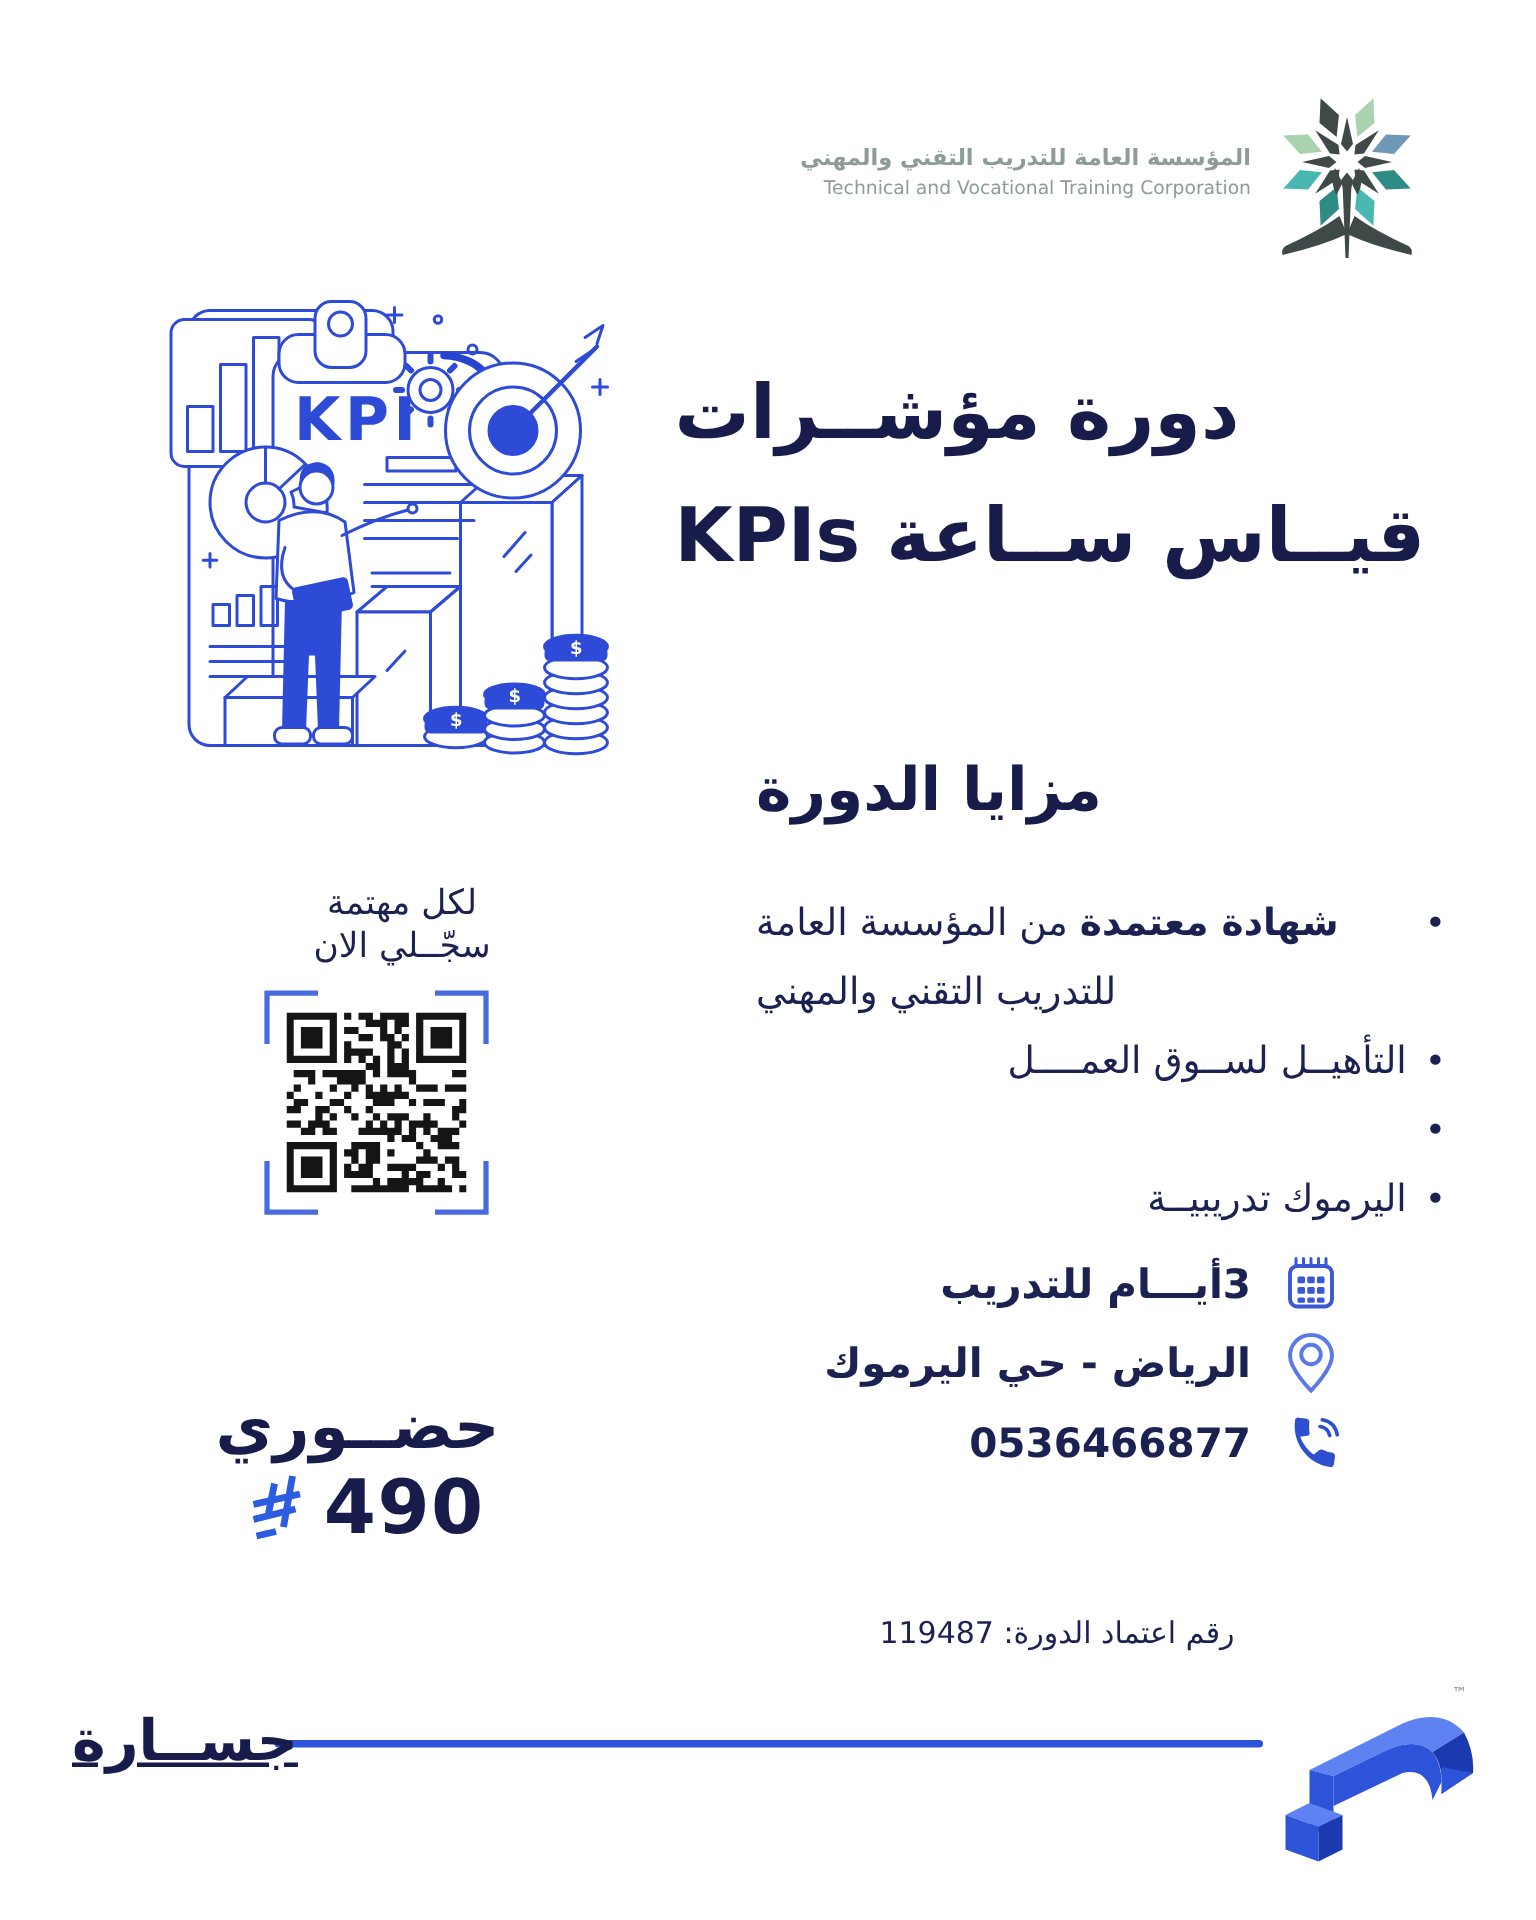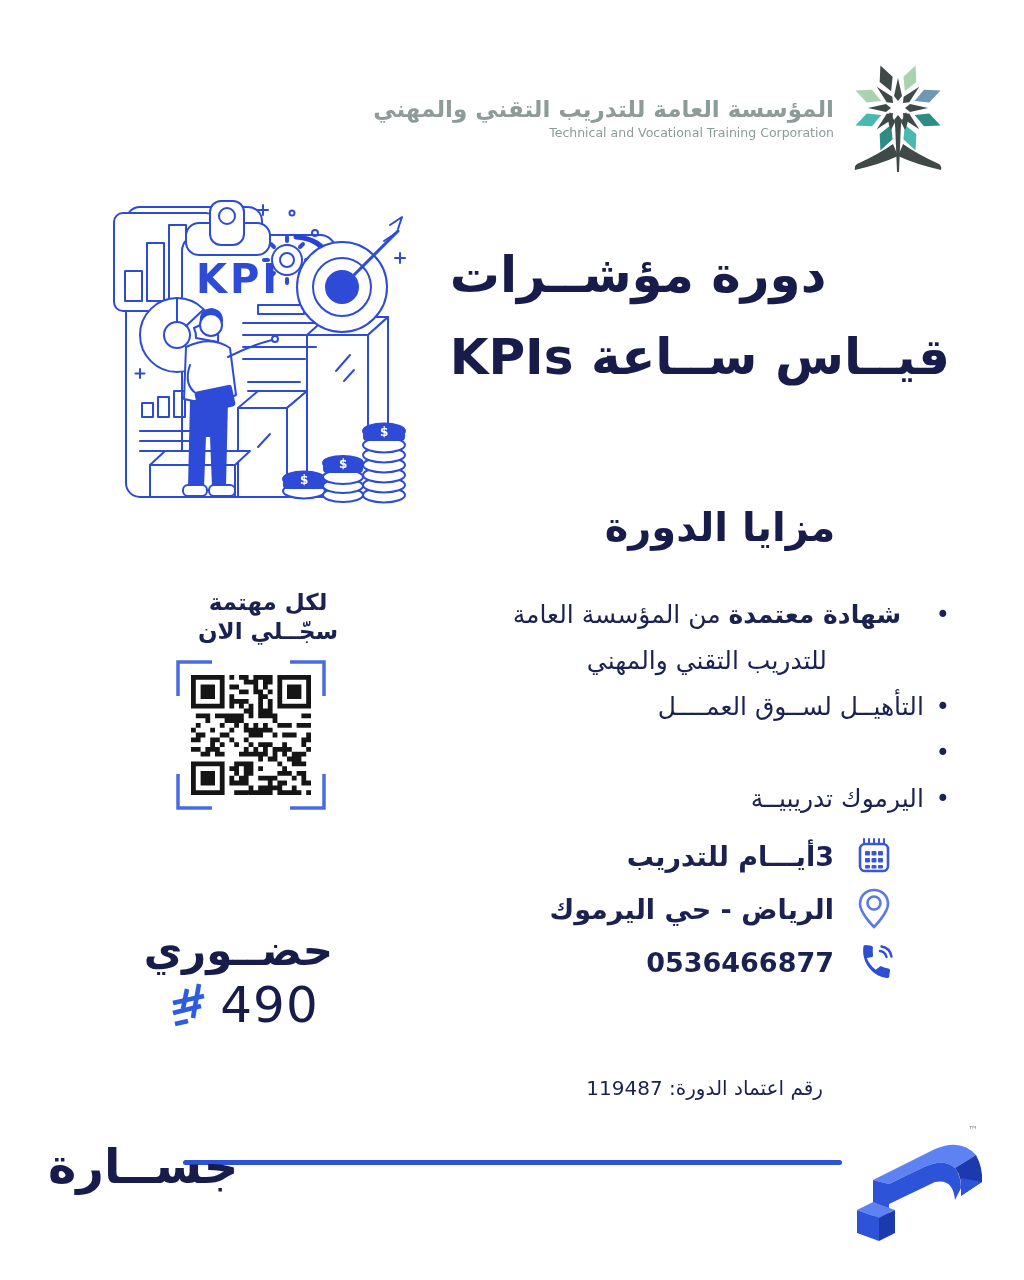--- a/index.html
+++ b/index.html
@@ -13,54 +13,54 @@
   }
   *{margin:0;padding:0;box-sizing:border-box;}
   body{background:#e8e8e8;font-family:"DejaVu Sans",sans-serif;}
   .page{
     position:relative;width:1024px;height:1280px;margin:0 auto;
     background:#ffffff;overflow:hidden;color:var(--navy);
   }
   
   .org-logo-mark{position:absolute;left:841px;top:60px;width:114px;height:126px;}
   .org-logo-text{position:absolute;right:190px;top:96px;text-align:right;direction:rtl;color:var(--gray-logo);}
-  .org-logo-text .ar{font-size:23px;font-weight:700;}
+  .org-logo-text .ar{font-size:15px;font-weight:700;}
   .org-logo-text .en{font-size:12.5px;margin-top:3px;direction:ltr;}
   
   .illustration{position:absolute;left:100px;top:195px;width:335px;height:322px;}
   
   .course-title{position:absolute;right:74px;top:234px;text-align:left;direction:rtl;
     color:var(--navy-deep);font-size:50px;font-weight:700;line-height:82px;}
   
-  .benefits{position:absolute;right:74px;top:504px;width:460px;direction:rtl;text-align:center;}
+  .benefits{position:absolute;right:60px;top:504px;width:460px;direction:rtl;text-align:left;}
   .benefits h2{font-size:40px;font-weight:700;color:var(--navy-deep);margin-bottom:42px;}
   .benefit-row{display:flex;gap:12px;font-size:25px;color:var(--navy);line-height:46px;align-items:flex-start;}
   .benefit-row .dot{font-size:24px;line-height:46px;}
   .benefit-row .b{font-weight:700;}
   
   .register{position:absolute;left:168px;top:588px;width:200px;text-align:center;direction:rtl;
-    font-size:23px;font-weight:700;color:var(--navy);line-height:29px;}
+    font-size:23px;font-weight:400;color:var(--navy);line-height:29px;}
   .qr-frame{position:absolute;left:176px;top:660px;width:150px;height:150px;}
   .qr-frame svg.brackets{position:absolute;left:0;top:0;}
   .qr-frame svg.code{position:absolute;left:15px;top:15px;background:#fff;}
   
   .details{position:absolute;right:130px;top:836px;display:flex;flex-direction:column;gap:13px;direction:rtl;}
   .detail-row{display:flex;align-items:center;gap:20px;height:40px;}
   .detail-row .txt{font-size:27px;font-weight:700;color:var(--navy);white-space:nowrap;}
   .detail-row .ic{width:40px;height:44px;display:flex;align-items:center;justify-content:center;flex:0 0 40px;}
   
   .mode{position:absolute;left:158px;top:926px;width:175px;text-align:center;direction:rtl;
     font-size:42px;font-weight:700;color:var(--navy-deep);}
   .price-row{position:absolute;left:150px;top:976px;width:190px;display:flex;direction:ltr;
     align-items:center;justify-content:center;gap:9px;}
-  .price-row .amount{font-size:50px;font-weight:400;color:var(--navy-deep);letter-spacing:1px;}
+  .price-row .amount{font-size:50px;font-weight:700;color:var(--navy-deep);letter-spacing:1px;}
   
   .accreditation{position:absolute;right:201px;top:1076px;direction:rtl;font-size:20px;font-weight:400;color:var(--navy);}
   .footer-line{position:absolute;left:183px;top:1160px;width:659px;height:5px;border-radius:3px;background:var(--blue-line);}
-  .brand{position:absolute;left:48px;top:1138px;font-size:48px;font-weight:700;color:var(--navy-deep);direction:rtl;}
+  .brand{position:absolute;left:48px;top:1138px;font-size:38px;font-weight:700;color:var(--navy-deep);direction:rtl;text-decoration:underline;}
   .arch-logo{position:absolute;left:843px;top:1108px;width:152px;height:140px;}
   .tm{position:absolute;left:968px;top:1124px;font-size:10px;color:#8a8a8a;}
 </style>
 </head>
 <body>
 
 <div class="page">
 
   <svg class="org-logo-mark" viewBox="0 0 114 126">
     <g transform="translate(57,48)">

